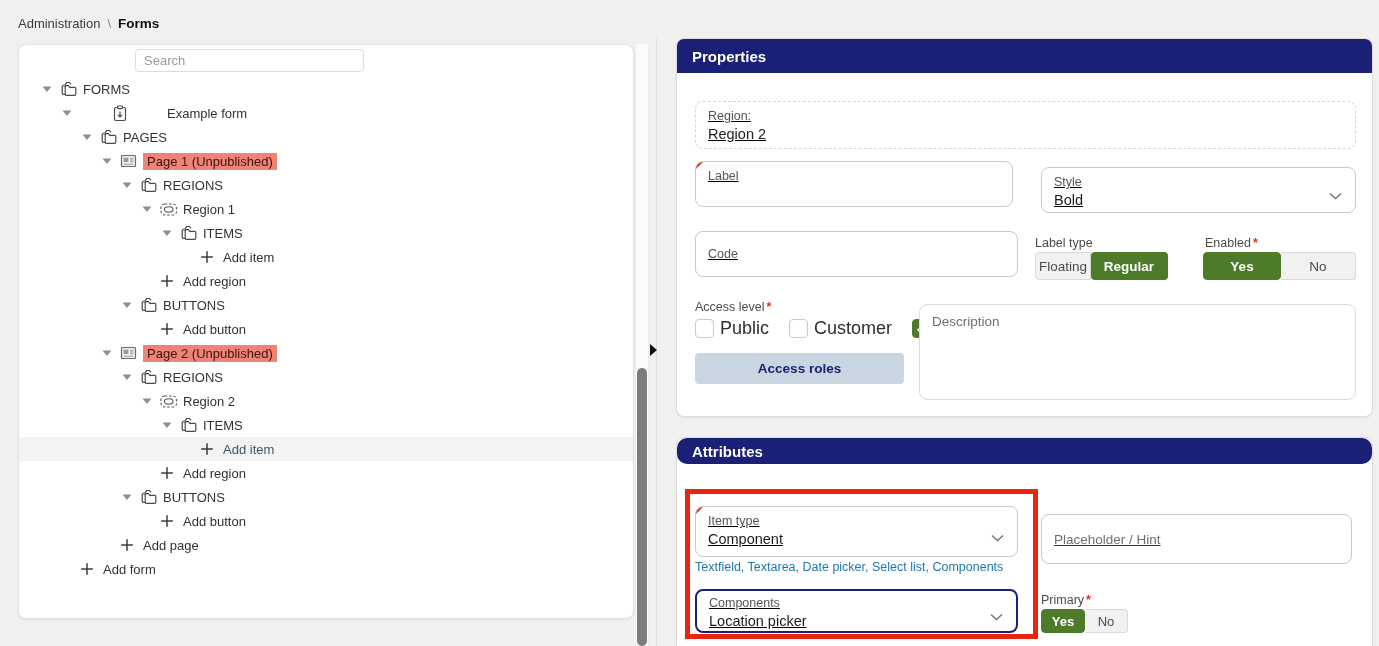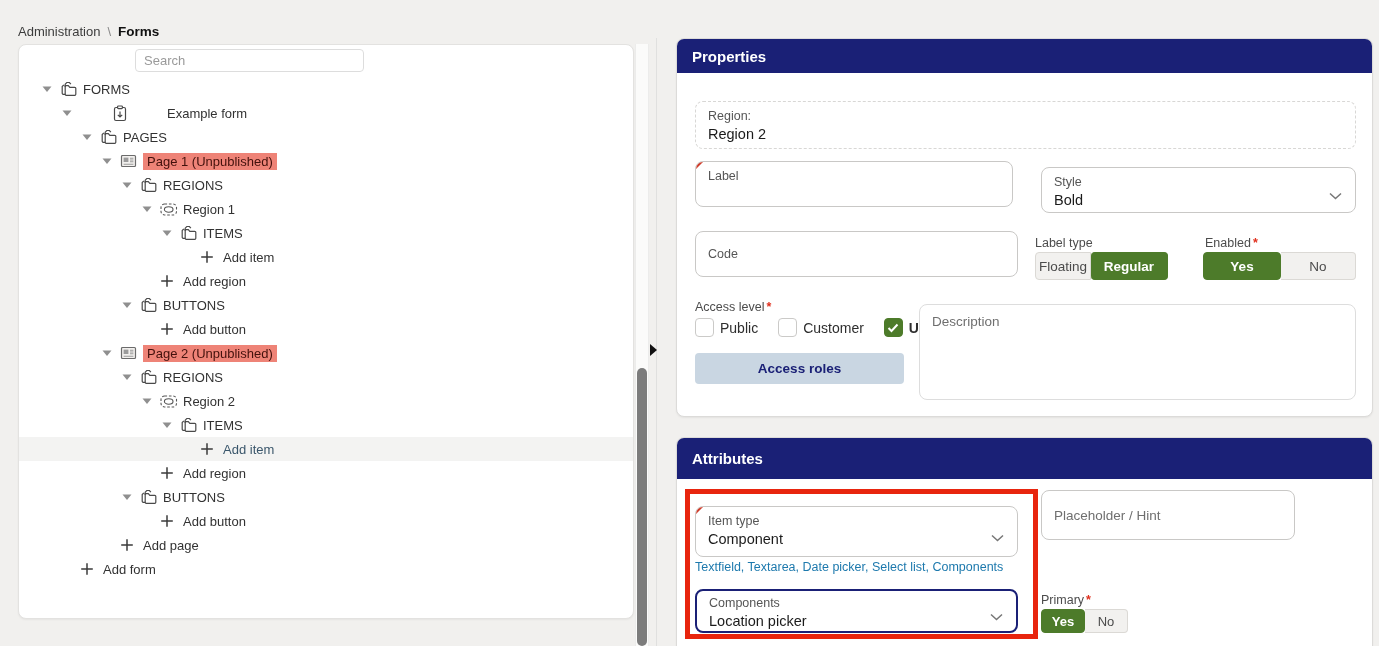--- a/index.html
+++ b/index.html
@@ -1,21 +1,21 @@
 <!DOCTYPE html>
 <html style="--navy: #1a2076; --green: #4d7b2a; --red_annotation: #e8250e; --salmon: #ee8377; --salmon_text: #43110c; --link: #1d79ad; --access_button_bg: #c9d6e2;"><head>
 <meta charset="utf-8">
 <style>
   * { margin:0; padding:0; box-sizing:border-box; }
   html,body { width:1379px; height:646px; overflow:hidden;
     font-family:"Liberation Sans", sans-serif; background:#f1f0ee; }
 
   
   .topbar { position:absolute; left:0; top:0; width:1379px; height:38px; background:#f1f0ee; }
-  .crumb { position:absolute; left:18px; top:24px; font-size:13px; color:#3c3c3c; }
+  .crumb { position:absolute; left:18px; top:16px; font-size:13px; color:#3c3c3c; }
   .crumb .sep { color:#8a8a8a; margin:0 7px; }
   .crumb .cur { font-weight:bold; font-size:13.5px; color:#111; }
 
   
   .left-card { position:absolute; left:18px; top:44px; width:616px; height:575px;
     background:#fff; border:1px solid #e3e2e0; border-radius:8px; overflow:hidden;
     box-shadow:0 1px 2px rgba(0,0,0,.05); }
   .search { position:absolute; left:116px; top:4px; width:229px; height:23px;
     border:1px solid #ddd; border-radius:4px; padding:0 8px; font-size:13px; color:#333;
     font-family:"Liberation Sans", sans-serif; background:#fff; outline:none; }
@@ -38,24 +38,24 @@
     border-top:6px solid transparent; border-bottom:6px solid transparent; border-left:7px solid #111; }
 
   
   .card { position:absolute; background:#fff; border:1px solid #dcdbd9; border-radius:8px;
     box-shadow:0 1px 2px rgba(0,0,0,.06); }
   .props-card { left:676px; top:38px; width:697px; height:379px;border-radius:8px; }
   .attrs-card { left:676px; top:437px; width:697px; height:250px; }
   .navyhead { background:var(--navy); color:#fff; font-weight:bold; font-size:15px;
     height:34px; display:flex; align-items:center; padding-left:15px;
     border-radius:7px 7px 0 0; }
-  .attrs-card .navyhead { height:41px; }
+  .attrs-card .navyhead { height:26px;border-radius:10px; }
 
   .field { position:absolute; border:1px solid #c9c8c6; border-radius:8px; background:#fff;
-    padding:6px 12px; overflow:hidden; }
+    padding:6px 12px; overflow:hidden;text-decoration:underline; }
   .flabel { font-size:12.5px; color:#555; line-height:1.3; }
   .fvalue { font-size:14.5px; color:#1b1b1b; margin-top:2px; }
   .dashed { border:1px dashed #d8d7d5; }
   .centered { display:flex; align-items:center; }
   .chev { position:absolute; right:13px; top:50%; margin-top:-4px; }
   .wedge::before { content:""; position:absolute; left:-1px; top:-1px; width:0; height:0;
     border-top:9px solid #cf3a28; border-right:9px solid transparent; }
 
   .sectlabel { position:absolute; font-size:12.5px; color:#4c4c4c; }
   .req { color:#e0301e; font-weight:bold; margin-left:2px; }
@@ -65,21 +65,21 @@
     color:#4b4b4b; background:#f2f1ef; border:1px solid #dbd9d5; cursor:pointer; }
   .tseg:first-child { border-radius:4px 0 0 4px; }
   .tseg:last-child { border-radius:0 4px 4px 0; border-left:none; }
   .tseg.on { background:var(--green); border-color:var(--green); color:#fff; font-weight:bold;
     border-radius:4px; }
 
   .cbrow { position:absolute; display:flex; align-items:center; gap:6px; }
   .cb { width:19px; height:19px; border:1.5px solid #cbcac8; border-radius:4px; background:#fff;
     display:inline-flex; align-items:center; justify-content:center; cursor:pointer; }
   .cb.on { background:var(--green); border-color:var(--green); }
-  .cblabel { font-size:14px; color:#2e2e2e; margin-right:14px; cursor:pointer; }
+  .cblabel { font-size:18px; color:#2e2e2e; margin-right:14px; cursor:pointer; }
   .cblabel.bold { font-weight:bold; }
 
   .acc-btn { position:absolute; background:var(--access_button_bg); border:none; border-radius:4px;
     color:var(--navy); font-weight:bold; font-size:13.5px; cursor:pointer;
     font-family:"Liberation Sans", sans-serif; }
 
   textarea.desc { position:absolute; border:1px solid #ddd; border-radius:8px; resize:none;
     font-family:"Liberation Sans", sans-serif; font-size:13.5px; color:#333; padding:9px 12px; outline:none; }
   textarea.desc::placeholder { color:#6f6f6f; }
   input.hint { position:absolute; border:1px solid #c9c8c6; border-radius:8px; font-size:13.5px;
@@ -472,21 +472,21 @@
   <div class="field focusfield" style="left:18px; top:151px; width:323px; height:44px; padding-top:4px;">
     <div class="flabel">Components</div>
     <div class="fvalue">Location picker</div>
     <span class="chev">
       <svg width="13" height="8">
           <polyline points="1,1.5 6.5,6.5 12,1.5" stroke="#777" stroke-width="1.5" fill="none"></polyline>
         </svg>
     </span>
   </div>
 
-  <input class="hint" style="left: 364px; top: 52px; width: 254px; height: 50px;" placeholder="Placeholder / Hint">
+  <input class="hint" style="left: 364px; top: 76px; width: 311px; height: 50px; text-decoration: underline;" placeholder="Placeholder / Hint">
 
   <div class="sectlabel" style="left:364px; top:155px;">
     <span>Primary</span><span class="req">*</span>
   </div>
   <div class="toggle" style="left:364px; top:171px;">
     <span class="tseg on" style="width:44px; height:24px; font-size:13px;">Yes</span>
     <span class="tseg" style="width:43px; height:24px; font-size:13px;">No</span>
   </div>
 </div>
 

